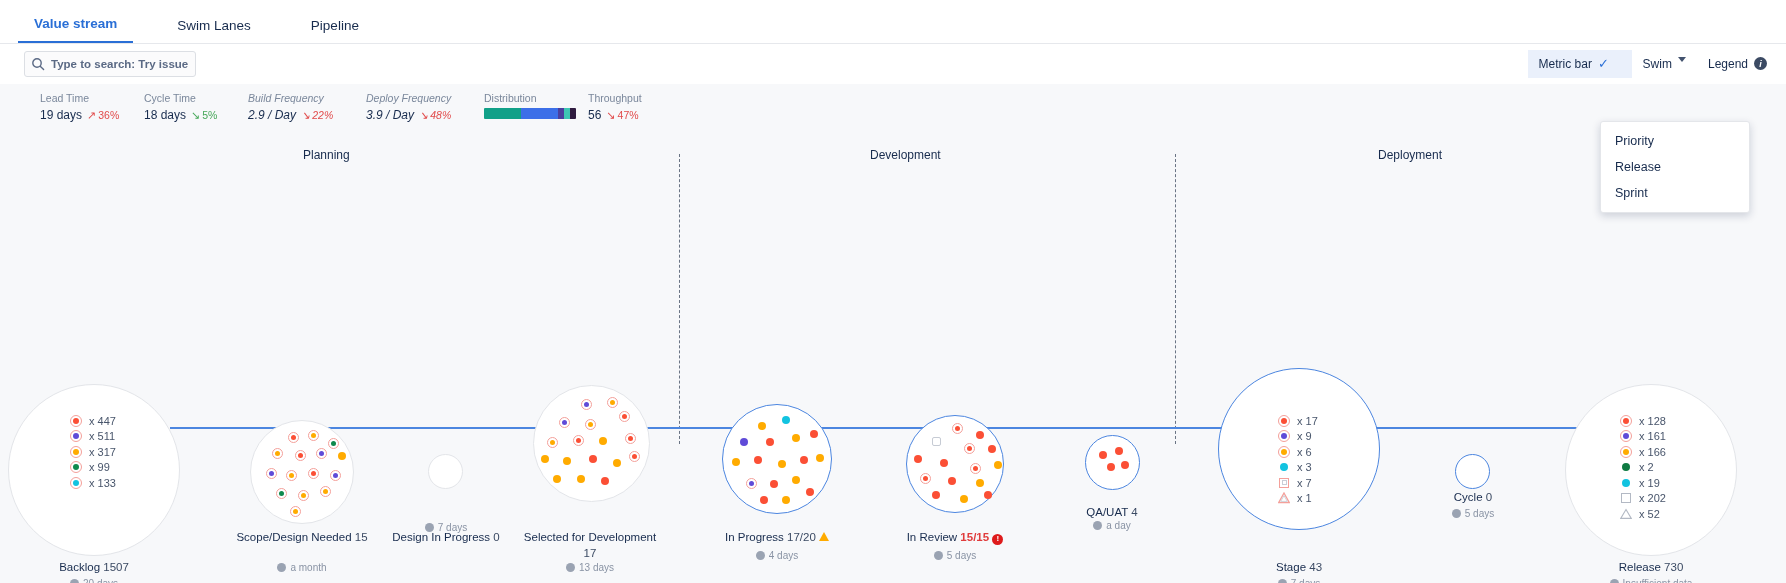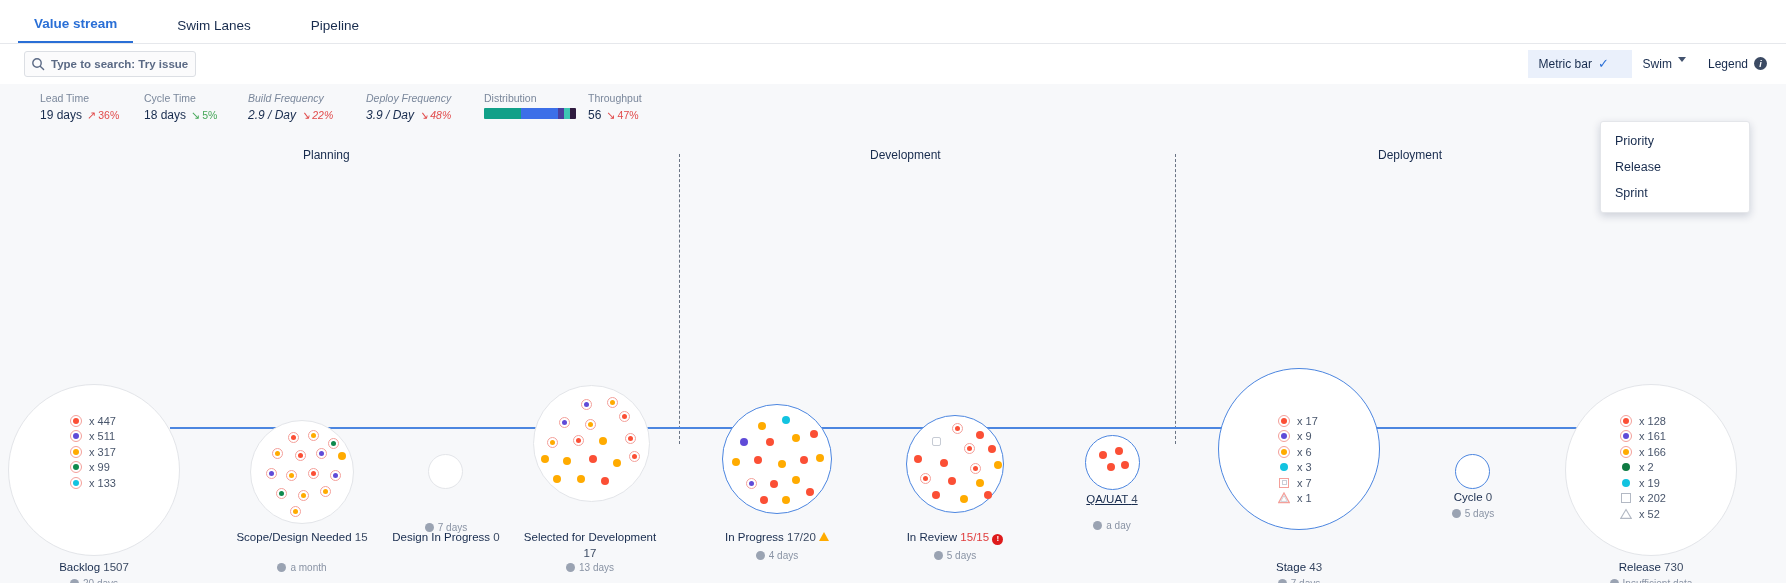--- a/index.html
+++ b/index.html
@@ -189,21 +189,21 @@
 
   .node-caption {
     position: absolute;
     text-align: center;
     font-size: 11.5px;
     color: #172b4d;
     line-height: 1.35;
     white-space: nowrap;
   }
   .node-caption .cnt { color: #3b4a63; }
-  .node-caption .cnt.red { color: #e03c3c; font-weight: normal; }
+  .node-caption .cnt.red { color: #e03c3c; font-weight: bold; }
   .node-caption.wrap { white-space: normal; }
   .node-sub {
     position: absolute;
     text-align: center;
     font-size: 10px;
     color: #8993a4;
     display: flex; align-items: center; justify-content: center; gap: 4px;
     white-space: nowrap;
   }
   .clock {
@@ -620,21 +620,21 @@
   </div>
 
   <div class="node">
     <div class="bubble blue" style="left:1085px; top:303px; width:55px; height:55px;"></div>
     <div id="dots-qauat" style="position:absolute; left:1085px; top:303px; width:55px; height:55px;">
         <div class="dot" style="left: 14px; top: 16px; width: 8px; height: 8px; background: rgb(251, 79, 53);"></div>
         <div class="dot" style="left: 30px; top: 12px; width: 8px; height: 8px; background: rgb(251, 79, 53);"></div>
         <div class="dot" style="left: 22px; top: 28px; width: 8px; height: 8px; background: rgb(251, 79, 53);"></div>
         <div class="dot" style="left: 36px; top: 26px; width: 8px; height: 8px; background: rgb(251, 79, 53);"></div>
       </div>
-    <div class="node-caption" style="left:1062px; top:360px; width:100px;text-decoration:underline;">
+    <div class="node-caption" style="left:1062px; top:373px; width:100px;">
       <span>QA/UAT</span>
       <span class="cnt">4</span>
     </div>
     <div class="node-sub" style="left:1062px; top:388px; width:100px;">
       <span class="clock"></span>
       <span>a day</span>
     </div>
   </div>
 
   <div class="node">

